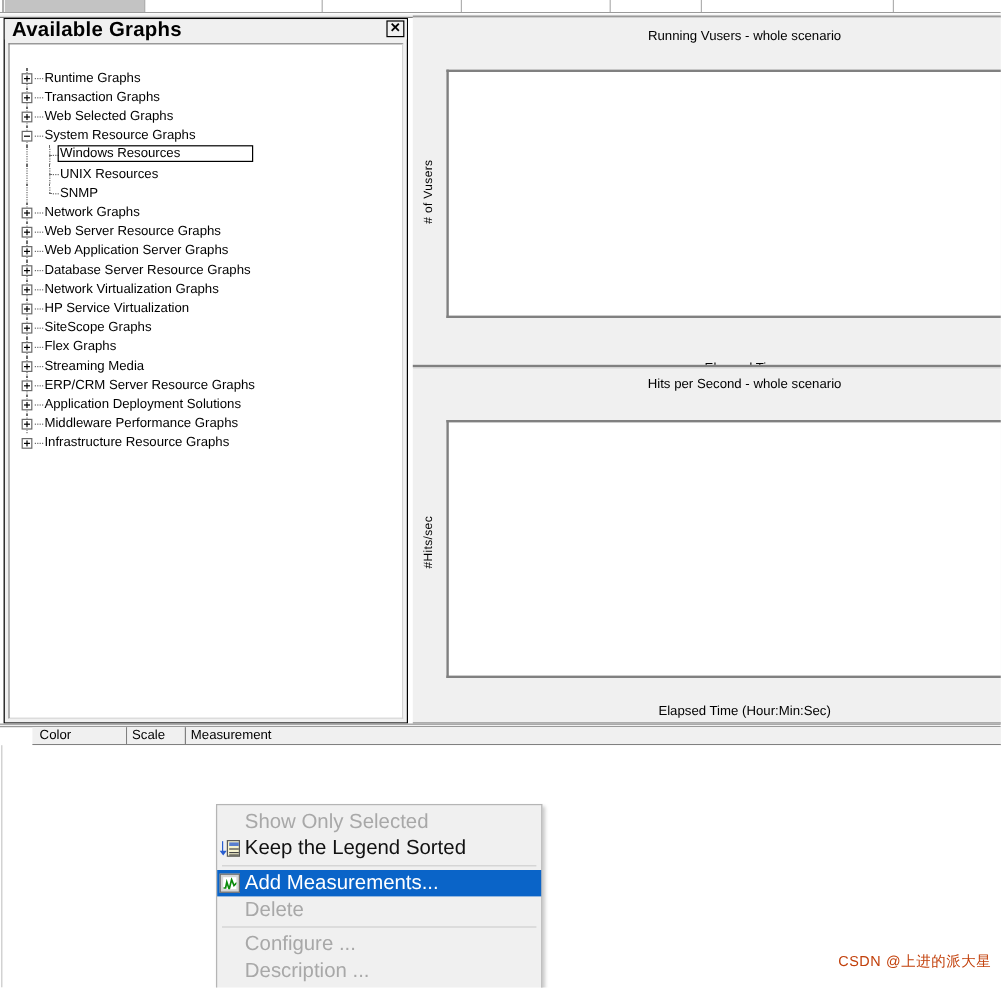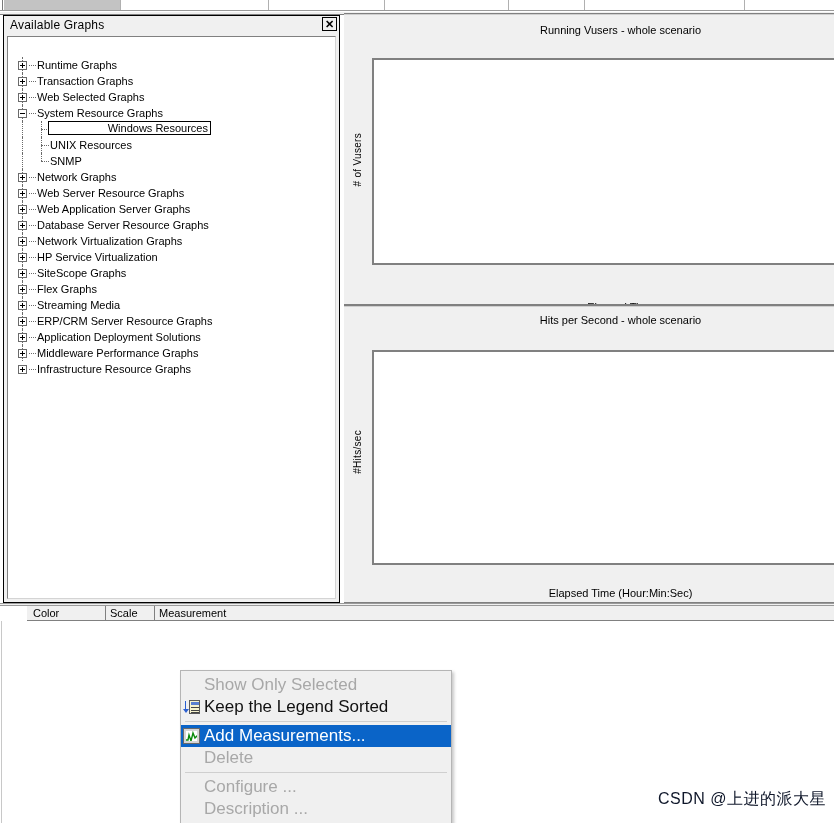--- a/index.html
+++ b/index.html
@@ -60,22 +60,22 @@
   #graphs-titlebar {
     position: relative;
     height: 17px;
     background: #f0f0f0;
     display: flex;
     align-items: center;
     padding-left: 6px;
     box-sizing: border-box;
   }
   #graphs-title {
-    font-size: 12px;
-    font-weight: normal;
+    font-size: 17px;
+    font-weight: bold;
     letter-spacing: 0.2px;
   }
   #graphs-close {
     position: absolute;
     right: 2px; top: 1px;
     width: 15px; height: 14px;
     background: #f0f0f0;
     border: 1px solid #000000;
     box-sizing: border-box;
     font-size: 11px;
@@ -165,21 +165,20 @@
   }
   .tree-row.child .label.focused {
     border: 1px solid #000000;
     padding: 0 2px 0 1px;
     margin-left: -2px;
     height: 14px;
     line-height: 13px;
     display: inline-block;
     box-sizing: border-box;
     min-width: 163px;
-    text-align: right;
   }
 
   
   .graph-pane {
     position: absolute;
     background: #f0f0f0;
     border-top: 1px solid #808080;
     border-bottom: 1px solid #808080;
     box-sizing: border-box;
     overflow: hidden;
@@ -346,22 +345,22 @@
     position: absolute; left: 2px; top: 2px; right: 2px; bottom: 2px;
     background: #ffffff;
     overflow: hidden;
   }
   .icon-graph .screen svg { display: block; }
 
   
   #watermark {
     position: absolute;
     right: 8px; bottom: 13px;
-    font-size: 16px;
-    color: #0f172a;
+    font-size: 12px;
+    color: #c2410c;
     font-family: "Liberation Sans", sans-serif;
     white-space: nowrap;
     letter-spacing: 0.5px;
   }
 </style>
 </head>
 <body>
 
 <div id="top-strip">
   <div class="leftedge"></div>

